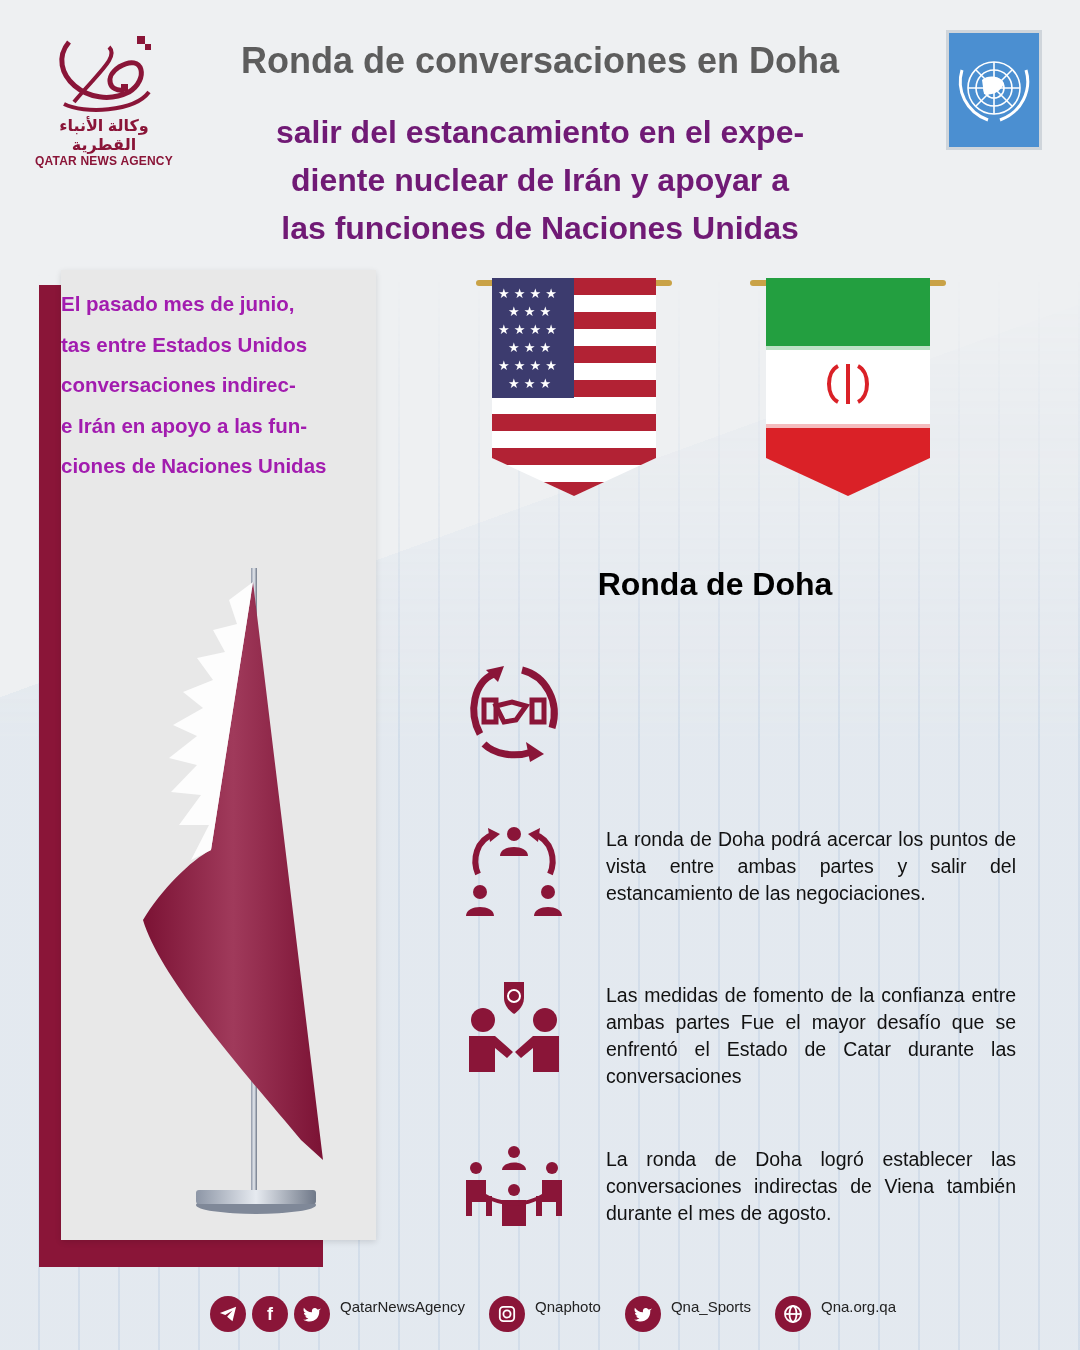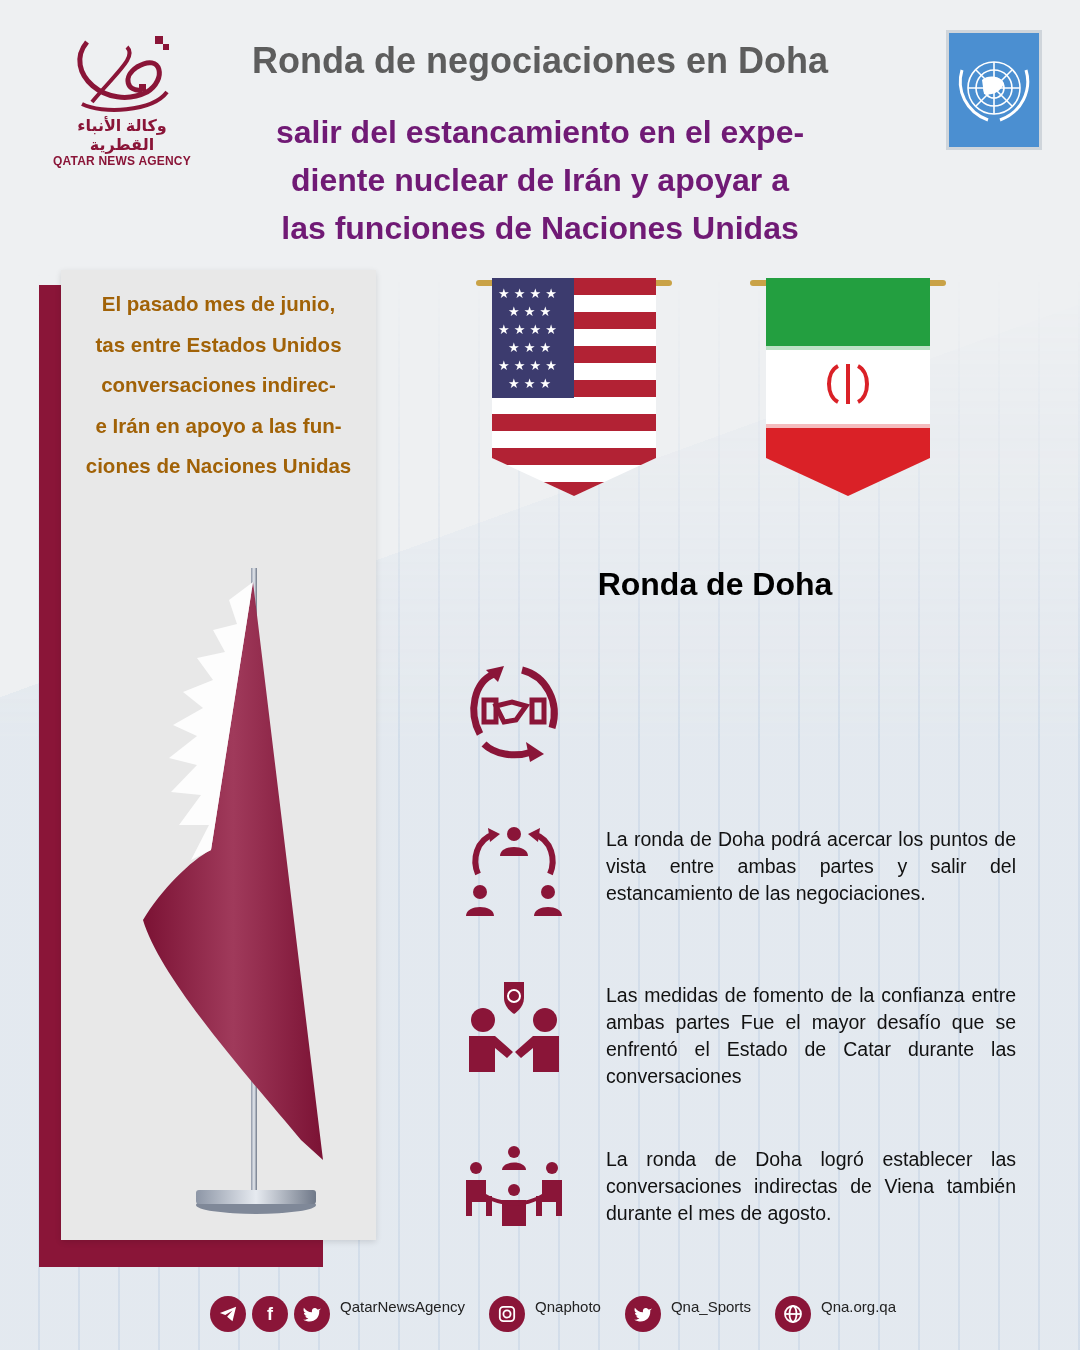--- a/index.html
+++ b/index.html
@@ -4,30 +4,30 @@
 <style>
   *{box-sizing:border-box;margin:0;padding:0}
   html,body{width:1080px;height:1350px;overflow:hidden}
   body{background:#eef0f2;font-family:"Liberation Sans","DejaVu Sans",sans-serif;position:relative;color:#1a1a1a}
   .bg-lines{position:absolute;inset:0;pointer-events:none;
     background:
       repeating-linear-gradient(90deg, transparent 0 38px, rgba(150,180,215,.22) 38px 40px),
       linear-gradient(160deg, transparent 0 40%, rgba(170,195,225,.15) 40% 100%);
     -webkit-mask-image:linear-gradient(180deg, transparent 0 20%, #000 55%);
     mask-image:linear-gradient(180deg, transparent 0 20%, #000 55%);}
-  .logo{position:absolute;left:52px;top:32px;width:140px;text-align:center}
+  .logo{position:absolute;left:34px;top:32px;width:140px;text-align:center}
   .logo svg{display:block;margin:0 auto}
   .logo .ar{color:#8a1538;font-size:16px;font-weight:bold;margin-top:2px;direction:rtl}
   .logo .en{color:#8a1538;font-size:12px;font-weight:bold;letter-spacing:.2px}
   .title{position:absolute;left:200px;top:40px;width:680px;text-align:center;font-size:36px;font-weight:bold;color:#5d5d5d}
   .subtitle{position:absolute;left:220px;top:108px;width:640px;text-align:center;font-size:32px;font-weight:bold;color:#701a75;line-height:48px}
   .un-flag{position:absolute;left:946px;top:30px;width:96px;height:120px;background:#4b8fd1;border:3px solid #cfd5db;display:flex;align-items:center;justify-content:center}
   .left-frame{position:absolute;left:39px;top:285px;width:284px;height:982px;background:#8a1538}
   .left-panel{position:absolute;left:61px;top:270px;width:315px;height:970px;background:#e8e8e8;box-shadow:0 2px 6px rgba(0,0,0,.12)}
-  .left-text{position:absolute;left:0;top:14px;width:100%;text-align:center;font-size:20.5px;font-weight:bold;line-height:40.5px;color:#a16207}
+  .left-text{position:absolute;left:0;top:14px;width:100%;font-size:20.5px;font-weight:bold;line-height:40.5px;color:#a21caf}
   .qatar-flag{position:absolute;left:40px;top:290px}
   .pennant{position:absolute;top:268px}
   .section-title{position:absolute;left:540px;top:566px;width:350px;text-align:center;font-size:32px;font-weight:bold;color:#000000}
   .item{position:absolute;left:456px;width:560px;display:flex;align-items:flex-start}
   .item .icon{width:116px;flex:0 0 116px;display:flex;justify-content:center}
   .item .txt{flex:1;font-size:19.5px;line-height:27px;color:#111;text-align:justify;padding-left:34px}
   .footer{position:absolute;left:210px;top:1296px;display:flex;align-items:center;gap:6px}
   .soc{width:36px;height:36px;border-radius:50%;background:#8a1538;display:flex;align-items:center;justify-content:center;color:#fff;font-weight:bold;font-size:18px}
   .flabel{font-size:15px;color:#222;margin:0 18px 16px 4px}
 </style>
@@ -42,21 +42,21 @@
     <path d="M25 70 C50 40, 70 25, 60 15" fill="none" stroke="#8a1538" stroke-width="4"></path>
     <path d="M15 72 C35 82, 85 80, 100 60" fill="none" stroke="#8a1538" stroke-width="4"></path>
     <rect x="88" y="4" width="8" height="8" fill="#8a1538"></rect>
     <rect x="96" y="12" width="6" height="6" fill="#8a1538"></rect>
     <rect x="72" y="52" width="7" height="7" fill="#8a1538"></rect>
   </svg>
   <div class="ar">وكالة الأنباء القطرية</div>
   <div class="en">QATAR NEWS AGENCY</div>
 </div>
 
-<h1 class="title">Ronda de negociaciones en Doha</h1>
+<h1 class="title">Ronda de conversaciones en Doha</h1>
 
 <div class="subtitle">
   <div>salir del estancamiento en el expe-</div>
   <div>diente nuclear de Irán y apoyar a</div>
   <div>las funciones de Naciones Unidas</div>
 </div>
 
 <div class="un-flag">
   <svg width="84" height="80" viewBox="0 0 84 80">
     <g fill="none" stroke="#fff" stroke-width="1.6">

